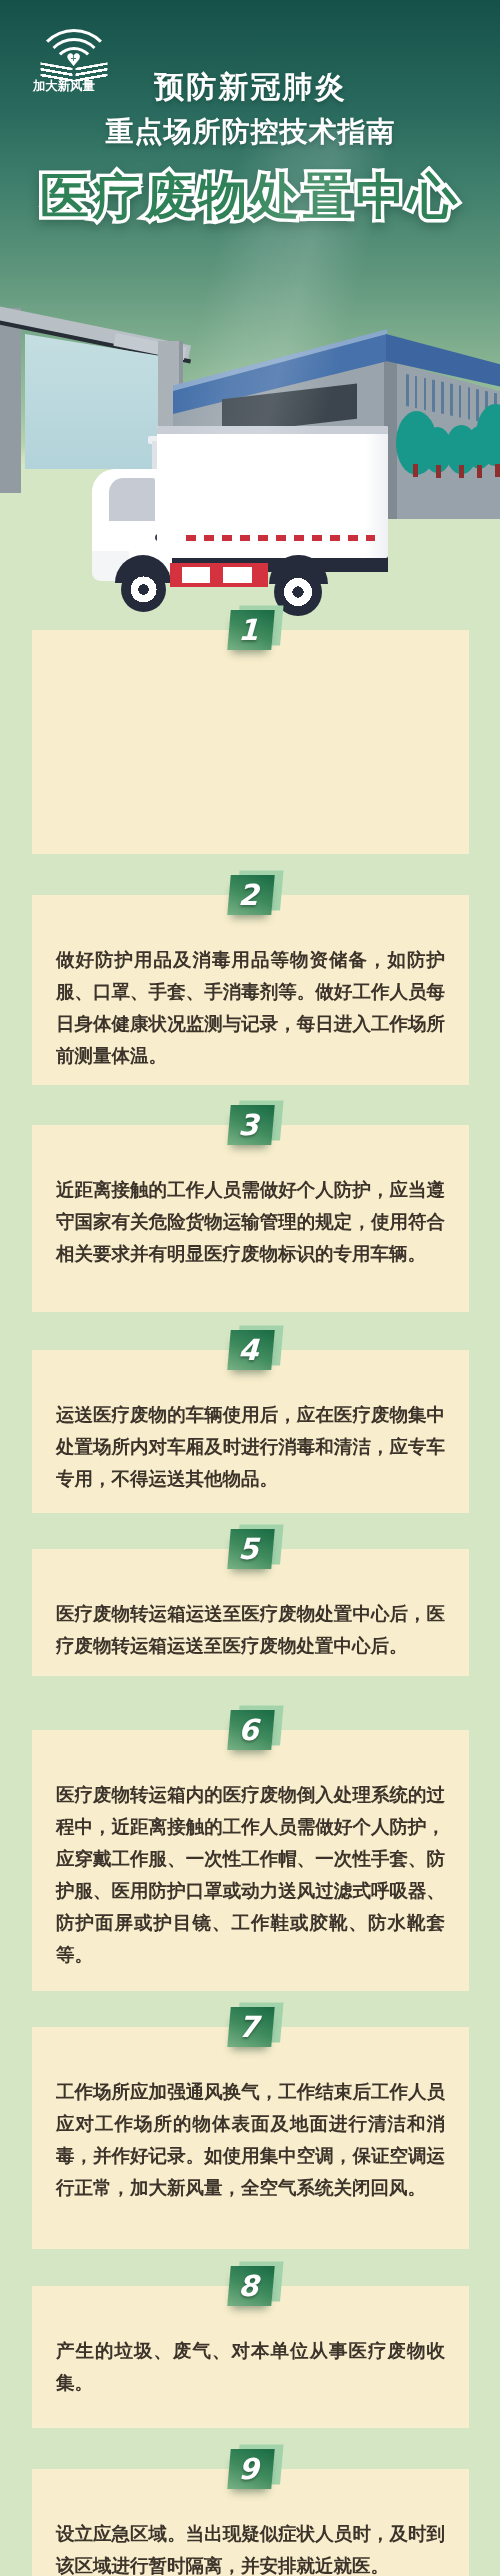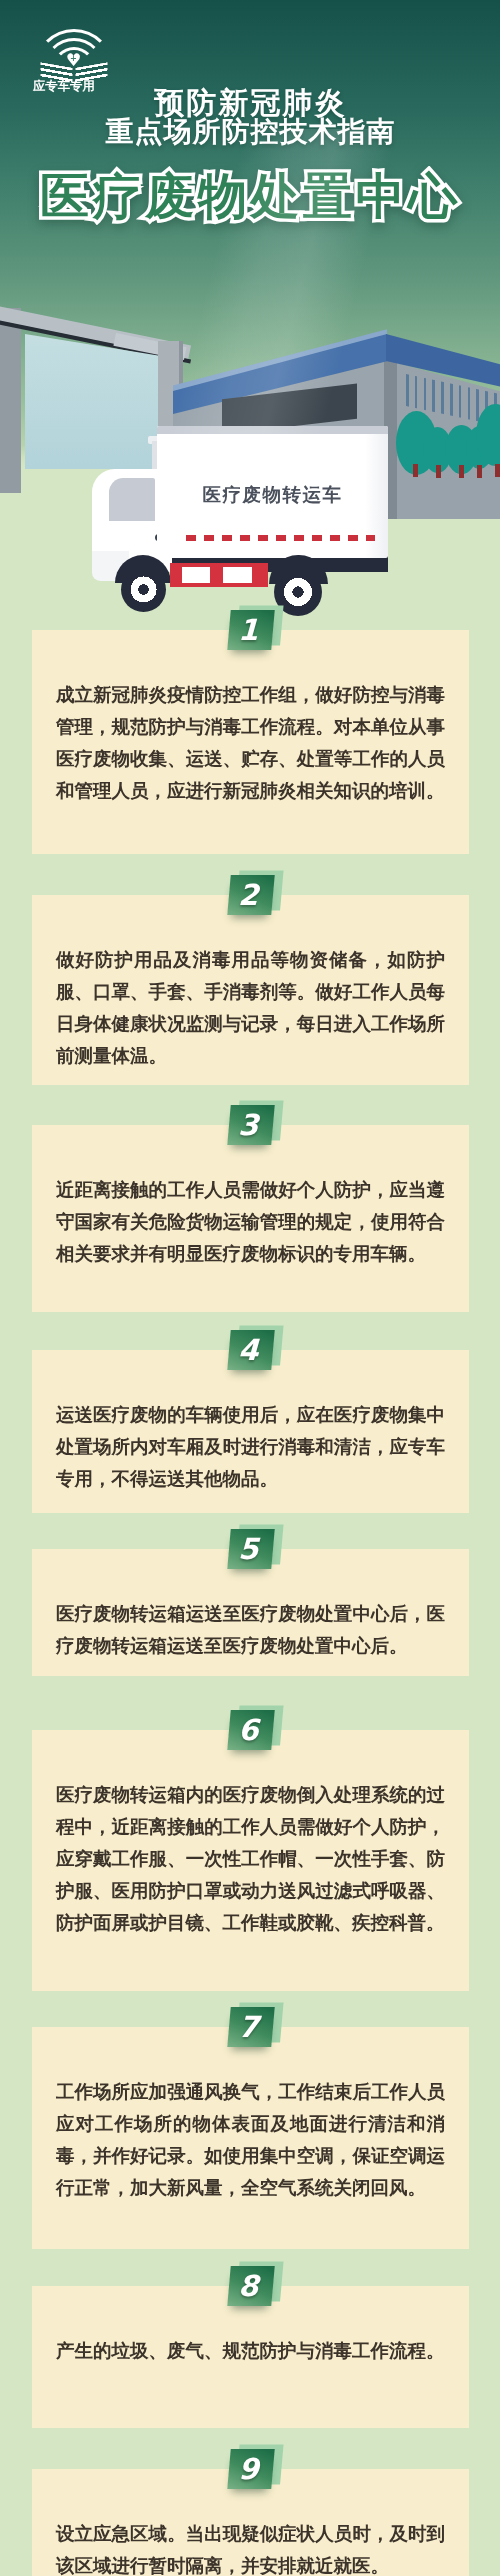--- a/index.html
+++ b/index.html
@@ -23,21 +23,21 @@
   .logo .heart i{position:absolute;left:50%;top:6.7px;transform:translate(-50%,-50%);font-style:normal;font-size:8.2px;font-weight:900;color:#3f7f6c;}
   .logo .book{position:absolute;left:50%;top:36px;transform:translateX(-50%);width:67px;height:17.5px;}
   .book .pg{position:absolute;top:0;width:32px;height:15.5px;background:repeating-linear-gradient(180deg,#fff 0 2.6px,rgba(255,255,255,0) 2.6px 5.7px);}
   .book .pl{left:0;transform:skewY(10deg);}
   .book .pr{right:0;transform:skewY(-10deg);}
   .logo-label{position:absolute;left:-2.1px;right:-2.1px;top:49px;display:flex;justify-content:space-between;
     color:#fff;font-size:12.4px;font-weight:700;}
 
   .title-line{position:absolute;left:0;width:501px;text-align:center;color:#fff;font-weight:900;
     text-shadow:0 2.1px 4.1px rgba(8,40,30,.35);}
-  .t1{top:83px;font-size:30px;letter-spacing:2.1px;}
+  .t1{top:67px;font-size:30px;letter-spacing:2.1px;}
   .t2{top:113px;font-size:28px;letter-spacing:1px;}
   .main-title{position:absolute;left:0;top:164px;width:501px;height:67px;text-align:center;
     font-size:49px;font-weight:900;letter-spacing:3.6px;}
   .main-title .ol{position:absolute;left:0;width:501px;color:#fff;-webkit-text-stroke:6.7px #ffffff;
     filter:drop-shadow(0 4.6px 5.2px rgba(15,55,40,.35));}
   .main-title .fl{position:absolute;left:0;width:501px;color:#2f8257;}
 
   
   .shape{position:absolute;}
   
@@ -114,21 +114,21 @@
     <div class="logo">
       <div class="arc a1"></div>
       <div class="arc a2"></div>
       <div class="arc a3"></div>
       <div class="heart">♥<i>+</i></div>
       <div class="book">
         <div class="pg pl"></div>
           <div class="pg pr"></div>
       </div>
       <div class="logo-label">
-        <span>应专车专用</span>
+        <span>加大新风量</span>
       </div>
     </div>
 
     <div class="title-line t1">预防新冠肺炎</div>
     <div class="title-line t2">重点场所防控技术指南</div>
     <div class="main-title">
       <span class="ol">医疗废物处置中心</span>
       <span class="fl">医疗废物处置中心</span>
     </div>
 
@@ -165,40 +165,38 @@
         <div class="shape tk-ventcap"></div>
         <div class="shape tk-vent"></div>
         <div class="shape tk-chassis"></div>
         <div class="shape tk-cab"></div>
         <div class="shape tk-wind"></div>
         <div class="shape tk-mirror"></div>
         <div class="shape tk-handle"></div>
         <div class="shape tk-front"></div>
         <div class="shape tk-box">
           <div class="tk-boxtop"></div>
-          <div class="tk-boxlabel">医疗废物转运车</div>
           <div class="tk-dashes"></div>
         </div>
         <div class="shape tk-arch" style="left:115px;top:555px;width:56px;height:28px;"></div>
         <div class="shape tk-arch" style="left:269px;top:555px;width:59px;height:29px;"></div>
         <div class="shape tk-bumper"></div>
         <div class="wheel w-front"></div>
         <div class="wheel w-rear"></div>
       </div>
     </div>
   </div>
 
   <div class="card" style="top:630px;height:224px;">
     <div class="badge">
         <i class="ghost"></i>
         <b class="face">
           <span>1</span>
         </b>
       </div>
-    <p>成立新冠肺炎疫情防控工作组，做好防控与消毒管理，规范防护与消毒工作流程。对本单位从事医疗废物收集、运送、贮存、处置等工作的人员和管理人员，应进行新冠肺炎相关知识的培训。</p>
   </div>
   <div class="card" style="top:895px;height:190px;">
     <div class="badge">
         <i class="ghost"></i>
         <b class="face">
           <span>2</span>
         </b>
       </div>
     <p>做好防护用品及消毒用品等物资储备，如防护服、口罩、手套、手消毒剂等。做好工作人员每日身体健康状况监测与记录，每日进入工作场所前测量体温。</p>
   </div>
@@ -229,39 +227,39 @@
       </div>
     <p>医疗废物转运箱运送至医疗废物处置中心后，医疗废物转运箱运送至医疗废物处置中心后。</p>
   </div>
   <div class="card" style="top:1730px;height:261px;">
     <div class="badge">
         <i class="ghost"></i>
         <b class="face">
           <span>6</span>
         </b>
       </div>
-    <p>医疗废物转运箱内的医疗废物倒入处理系统的过程中，近距离接触的工作人员需做好个人防护，应穿戴工作服、一次性工作帽、一次性手套、防护服、医用防护口罩或动力送风过滤式呼吸器、防护面屏或护目镜、工作鞋或胶靴、疾控科普。</p>
+    <p>医疗废物转运箱内的医疗废物倒入处理系统的过程中，近距离接触的工作人员需做好个人防护，应穿戴工作服、一次性工作帽、一次性手套、防护服、医用防护口罩或动力送风过滤式呼吸器、防护面屏或护目镜、工作鞋或胶靴、防水靴套等。</p>
   </div>
   <div class="card" style="top:2027px;height:222px;">
     <div class="badge">
         <i class="ghost"></i>
         <b class="face">
           <span>7</span>
         </b>
       </div>
     <p>工作场所应加强通风换气，工作结束后工作人员应对工作场所的物体表面及地面进行清洁和消毒，并作好记录。如使用集中空调，保证空调运行正常，加大新风量，全空气系统关闭回风。</p>
   </div>
   <div class="card" style="top:2286px;height:142px;">
     <div class="badge">
         <i class="ghost"></i>
         <b class="face">
           <span>8</span>
         </b>
       </div>
-    <p>产生的垃圾、废气、规范防护与消毒工作流程。</p>
+    <p>产生的垃圾、废气、对本单位从事医疗废物收集。</p>
   </div>
   <div class="card" style="top:2469px;height:129px;">
     <div class="badge">
         <i class="ghost"></i>
         <b class="face">
           <span>9</span>
         </b>
       </div>
     <p>设立应急区域。当出现疑似症状人员时，及时到该区域进行暂时隔离，并安排就近就医。</p>
   </div>

